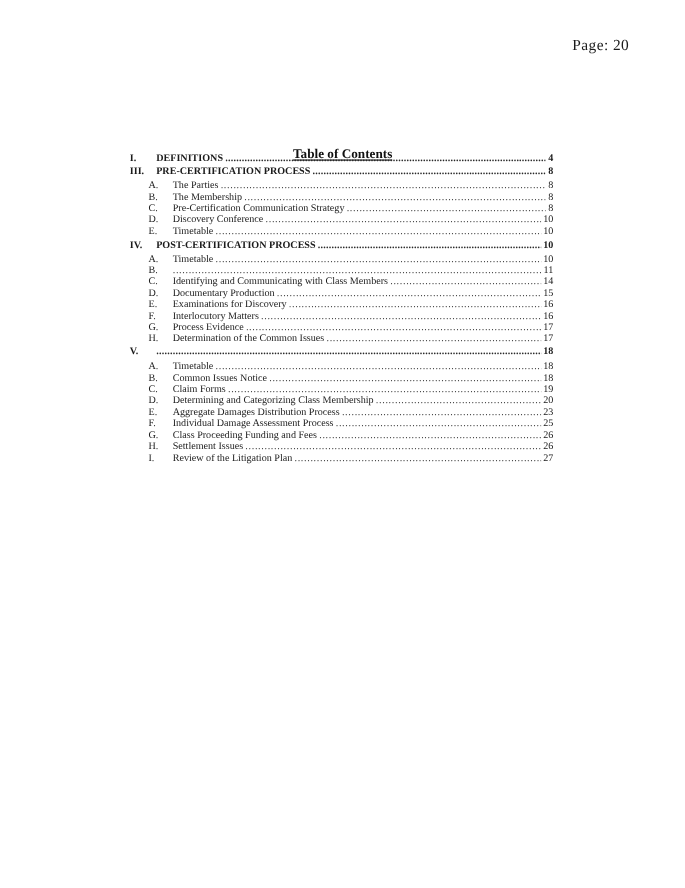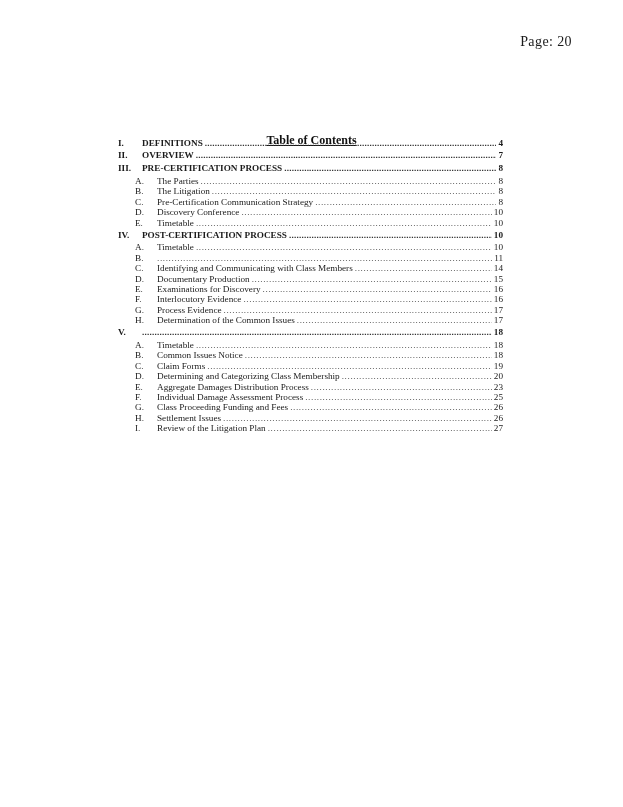--- a/index.html
+++ b/index.html
@@ -103,40 +103,34 @@
   <div class="doc-title">Table of Contents</div>
 
   <div class="toc" id="toc">
       <div class="toc-row header">
     <span class="marker">I.</span>
     <span class="entry-title">DEFINITIONS</span>
     <span class="leader"></span>
     <span class="entry-page">4</span>
   </div>
       <div class="toc-row header">
-    <span class="marker">II.</span>
-    <span class="entry-title">OVERVIEW</span>
-    <span class="leader"></span>
-    <span class="entry-page">7</span>
-  </div>
-      <div class="toc-row header">
     <span class="marker">III.</span>
     <span class="entry-title">PRE-CERTIFICATION PROCESS</span>
     <span class="leader"></span>
     <span class="entry-page">8</span>
   </div>
       <div class="toc-row sub">
     <span class="marker">A.</span>
     <span class="entry-title">The Parties</span>
     <span class="leader"></span>
     <span class="entry-page">8</span>
   </div>
       <div class="toc-row sub">
     <span class="marker">B.</span>
-    <span class="entry-title">The Litigation</span>
+    <span class="entry-title">The Membership</span>
     <span class="leader"></span>
     <span class="entry-page">8</span>
   </div>
       <div class="toc-row sub">
     <span class="marker">C.</span>
     <span class="entry-title">Pre-Certification Communication Strategy</span>
     <span class="leader"></span>
     <span class="entry-page">8</span>
   </div>
       <div class="toc-row sub">
@@ -181,21 +175,21 @@
     <span class="entry-page">15</span>
   </div>
       <div class="toc-row sub">
     <span class="marker">E.</span>
     <span class="entry-title">Examinations for Discovery</span>
     <span class="leader"></span>
     <span class="entry-page">16</span>
   </div>
       <div class="toc-row sub">
     <span class="marker">F.</span>
-    <span class="entry-title">Interlocutory Evidence</span>
+    <span class="entry-title">Interlocutory Matters</span>
     <span class="leader"></span>
     <span class="entry-page">16</span>
   </div>
       <div class="toc-row sub">
     <span class="marker">G.</span>
     <span class="entry-title">Process Evidence</span>
     <span class="leader"></span>
     <span class="entry-page">17</span>
   </div>
       <div class="toc-row sub">

